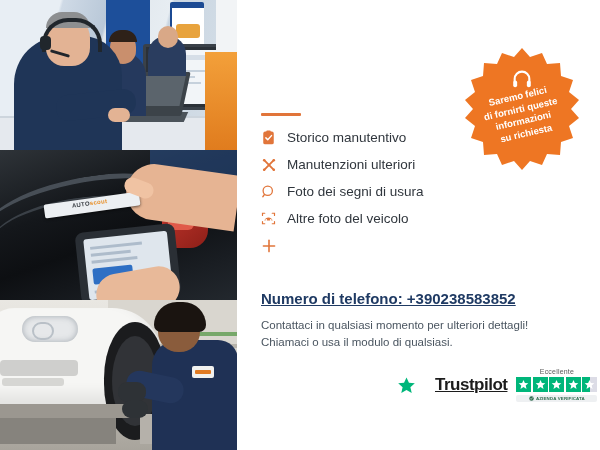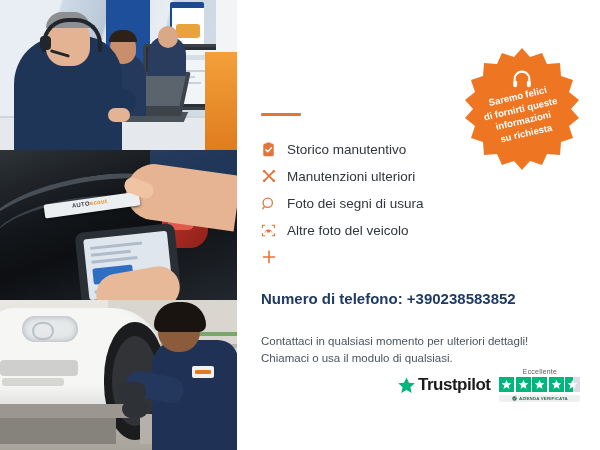--- a/index.html
+++ b/index.html
@@ -110,34 +110,34 @@
   
   .badge{position:absolute;left:222px;top:46px;width:126px;height:126px;}
   .badge .burst{position:absolute;left:0;top:0;width:126px;height:126px;}
   .badge .hs{position:absolute;left:52px;top:22px;width:22px;height:22px;}
   .badge .txt{position:absolute;left:14px;top:44px;width:98px;
     transform:rotate(-13deg);
     text-align:center;color:#fff;font-weight:bold;font-size:9.5px;line-height:12.5px;}
 
   
   .flist{position:absolute;left:24px;top:130px;width:230px;}
-  .frow{display:flex;align-items:flex-end;height:27px;}
+  .frow{display:flex;align-items:flex-start;height:27px;}
   .frow .ficon{width:26px;flex:0 0 26px;display:flex;align-items:center;justify-content:flex-start;}
   .frow .flabel{font-size:13.5px;color:#30363d;}
 
   
   .phone{position:absolute;left:24px;top:290px;width:290px;
-    font-size:15px;font-weight:bold;color:#1f3a63;}
+    font-size:15px;font-weight:bold;color:#1f3a63;text-decoration:underline;}
   .sub{position:absolute;left:24px;top:317px;width:300px;
-    font-size:11.5px;line-height:17px;color:#4a5560;margin-top:16px;}
+    font-size:11.5px;line-height:17px;color:#4a5560;}
 
   
   .tp{position:absolute;left:160px;top:368px;width:180px;display:flex;align-items:center;}
   .tp .mark{display:flex;align-items:center;}
-  .tp .mark .tpname{font-size:17px;font-weight:bold;color:#1c1c1c;letter-spacing:-.5px;margin-left:2px;}
+  .tp .mark .tpname{font-size:17px;font-weight:bold;color:#1c1c1c;letter-spacing:-.5px;margin-left:19px;text-decoration:underline;}
   .tp .rate{margin-left:9px;position:relative;}
   .tp .rate .ecc{font-size:7px;color:#5a5a5a;text-align:center;letter-spacing:.2px;margin-bottom:2px;}
   .tp .rate .stars{display:flex;gap:1.5px;}
   .tp .rate .stars .st{width:15px;height:15px;background:#00b67a;display:flex;align-items:center;justify-content:center;}
   .tp .rate .stars .st.half{background:linear-gradient(90deg,#00b67a 52%,#dcdce6 52%);}
   .tp .verif{margin-top:3px;background:#eef0f2;border-radius:2px;
      display:flex;align-items:center;justify-content:center;gap:2px;padding:1px 3px;}
   .tp .verif .vtxt{font-size:4.4px;color:#2f6b4f;letter-spacing:.15px;font-weight:bold;}
 </style>
 </head>

